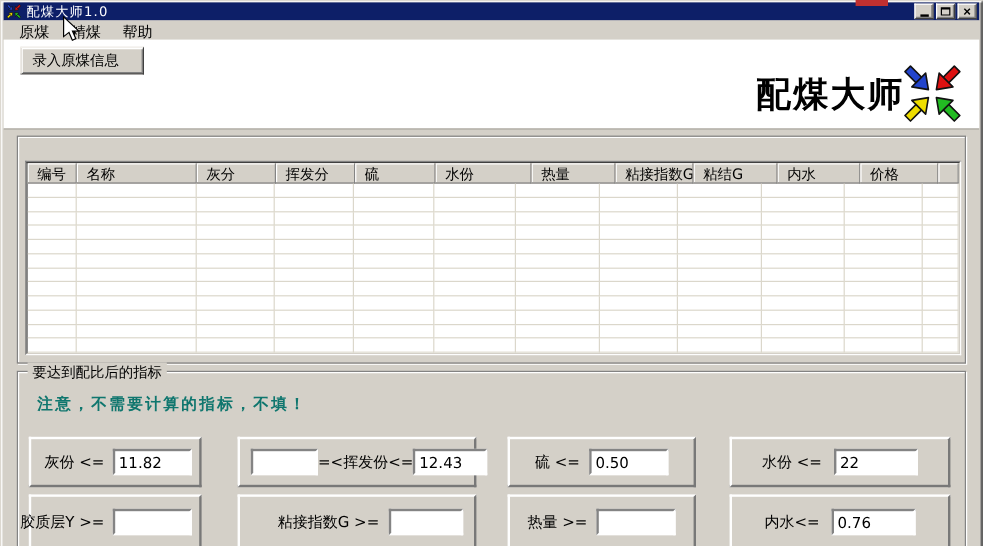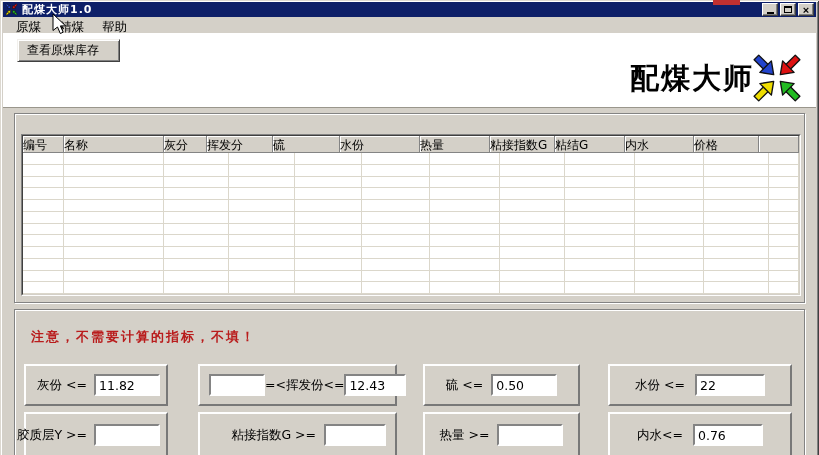--- a/index.html
+++ b/index.html
@@ -2,21 +2,21 @@
 <html><head>
 <meta charset="utf-8">
 <style>
   html,body{margin:0;padding:0;}
   .screen{position:relative;width:819px;height:455px;overflow:hidden;background:#d4d0c8;
     font-family:"DejaVu Sans","Liberation Sans",sans-serif;color:#000;
     box-shadow:inset 1px 1px 0 #dcd8d0, inset -1px 0 0 #404040, inset 2px 2px 0 #ffffff, inset -2px 0 0 #808080;}
   .abs{position:absolute;}
   
   .titlebar{left:3px;top:2px;right:3px;height:15px;background:#0d1f68;display:flex;align-items:center;padding:0 2px;box-sizing:border-box;}
-  .title-text{color:#fff;font-size:11px;font-weight:bold;margin-left:4px;white-space:nowrap;letter-spacing:1px;}
+  .title-text{color:#fff;font-size:11px;font-weight:normal;margin-left:4px;white-space:nowrap;letter-spacing:1px;}
   .win-buttons{margin-left:auto;display:flex;gap:2px;}
   .winbtn{width:16px;height:13px;background:#d4d0c8;border:1px solid;border-color:#fff #404040 #404040 #fff;
     box-shadow:inset -1px -1px 0 #808080;padding:0;display:flex;align-items:center;justify-content:center;cursor:default;}
   .glyph-min{width:7px;height:2px;background:#000;margin-top:7px;}
   .glyph-max{width:8px;height:7px;border:1px solid #000;border-top-width:2px;box-sizing:border-box;}
   .glyph-close{font-size:11px;font-weight:bold;line-height:10px;}
   .red-peek{left:713px;top:0;width:27px;height:5px;background:#c03030;z-index:6;}
   
   .menubar{left:3px;top:17px;right:3px;height:20px;background:#d4d0c8;display:flex;align-items:center;padding-left:4px;box-sizing:border-box;}
   .menu-item{font-size:12.5px;padding:1px 9px;white-space:nowrap;}
@@ -40,26 +40,26 @@
   
   .groupbox{border:1px solid #838383;box-shadow:1px 1px 0 #ffffff, inset 1px 1px 0 #ffffff;}
   .groupbox-label{position:absolute;top:-8px;left:8px;background:#d4d0c8;padding:0 4px;font-size:12px;white-space:nowrap;}
   .g1{left:14px;top:113px;width:789px;height:188px;}
   .g2{left:14px;top:309px;width:789px;height:158px;}
   
   .grid-outer{left:6px;top:20px;width:780px;height:162px;border:1px solid;border-color:#828282 #fdfdfd #fdfdfd #828282;box-sizing:border-box;}
   .grid-inner{width:100%;height:100%;border:1px solid;border-color:#404040 #d4d0c8 #d4d0c8 #404040;background:#fff;box-sizing:border-box;display:flex;flex-direction:column;overflow:hidden;}
   .ghead{display:flex;height:17px;flex:none;background:#d4d0c8;}
   .hcell{box-sizing:border-box;border-right:1px solid #848484;border-bottom:1px solid #848484;
-    box-shadow:inset 1px 1px 0 #fff;font-size:12px;padding:1px 0 0 0;white-space:nowrap;overflow:hidden;background:#d4d0c8;}
+    box-shadow:inset 1px 1px 0 #fff;font-size:12px;padding:1px 0 0 8px;white-space:nowrap;overflow:hidden;background:#d4d0c8;}
   .gbody{flex:1;display:flex;flex-direction:column;}
   .grow{display:flex;flex:1;}
   .bcell{box-sizing:border-box;border-right:1px solid #dbd7cb;border-bottom:1px solid #dbd7cb;}
   
-  .note{left:16px;top:18px;color:#b91c1c;font-weight:bold;font-size:13px;letter-spacing:2px;}
+  .note{left:16px;top:18px;color:#0f766e;font-weight:bold;font-size:13px;letter-spacing:2px;}
   .panel{background:#d4d0c8;border:2px solid;border-color:#fefefe #787878 #787878 #fefefe;
     display:flex;align-items:center;box-sizing:border-box;}
   .lbl{font-size:12.5px;white-space:nowrap;}
   .tbox{height:22px;border:2px solid;border-color:#848484 #fff #fff #848484;background:#fff;
     font-size:12.5px;padding:0 3px;box-sizing:border-box;font-family:inherit;}
   .p-r1{top:54px;height:42px;}
   .p-r2{top:102px;height:46px;}
   .px1{left:9px;width:144px;justify-content:flex-end;padding-right:6px;gap:7px;}
   .px2{left:183px;width:199px;justify-content:space-between;padding:0 9px;}
   .px3{left:408px;width:157px;justify-content:center;gap:8px;}
@@ -136,36 +136,36 @@
         <g transform="translate(69,69) rotate(135)" fill="#22bb22">
             <rect x="-6" y="-24" width="12" height="26"></rect>
             <polygon points="-15,0 15,0 0,21"></polygon>
           </g>
       </g>
     </svg>
   </div>
 
 
   <div class="abs dropdown">
-    <div class="menu-row">查看原煤库存</div>
+    <div class="menu-row">录入原煤信息</div>
   </div>
 
   <div class="abs cursor">
     <svg width="16" height="22" viewBox="0 0 16 22">
       <path d="M1,1 L1,17.5 L5.5,14 L8.3,20.5 L11.2,19.2 L8.4,12.9 L13.7,12.9 Z" fill="#fff" stroke="#000" stroke-width="1"></path>
     </svg>
   </div>
 
   <div class="abs groupbox g1">
     <div class="abs grid-outer">
       <div class="grid-inner">
         <div class="ghead">
             <div class="hcell" style="width: 41px; flex: 0 0 auto;">编号</div>
             <div class="hcell" style="width: 100px; flex: 0 0 auto;">名称</div>
-            <div class="hcell" style="width: 43px; flex: 0 0 auto;">灰分</div>
+            <div class="hcell" style="width: 66px; flex: 0 0 auto;">灰分</div>
             <div class="hcell" style="width: 66px; flex: 0 0 auto;">挥发分</div>
             <div class="hcell" style="width: 67px; flex: 0 0 auto;">硫</div>
             <div class="hcell" style="width: 80px; flex: 0 0 auto;">水份</div>
             <div class="hcell" style="width: 70px; flex: 0 0 auto;">热量</div>
             <div class="hcell" style="width: 65px; flex: 0 0 auto;">粘接指数G</div>
             <div class="hcell" style="width: 70px; flex: 0 0 auto;">粘结G</div>
             <div class="hcell" style="width: 69px; flex: 0 0 auto;">内水</div>
             <div class="hcell" style="width: 65px; flex: 0 0 auto;">价格</div>
             <div class="hcell" style="flex: 1 1 0%;"></div>
           </div>
@@ -337,20 +337,21 @@
               <div class="bcell" style="width: 69px; flex: 0 0 auto;"></div>
               <div class="bcell" style="width: 65px; flex: 0 0 auto;"></div>
               <div class="bcell" style="flex: 1 1 0%;"></div>
             </div>
           </div>
       </div>
     </div>
   </div>
 
   <div class="abs groupbox g2">
+    <span class="groupbox-label">要达到配比后的指标</span>
     <div class="abs note">注意，不需要计算的指标，不填！</div>
 
     <div class="abs panel p-r1 px1">
       <span class="lbl">灰份 &lt;=</span>
       <input class="tbox w66" value="11.82" style="">
     </div>
     <div class="abs panel p-r1 px2">
       <input class="tbox w56" value="" style="">
       <span class="lbl">=&lt;挥发份&lt;=</span>
       <input class="tbox w62" value="12.43" style="">

